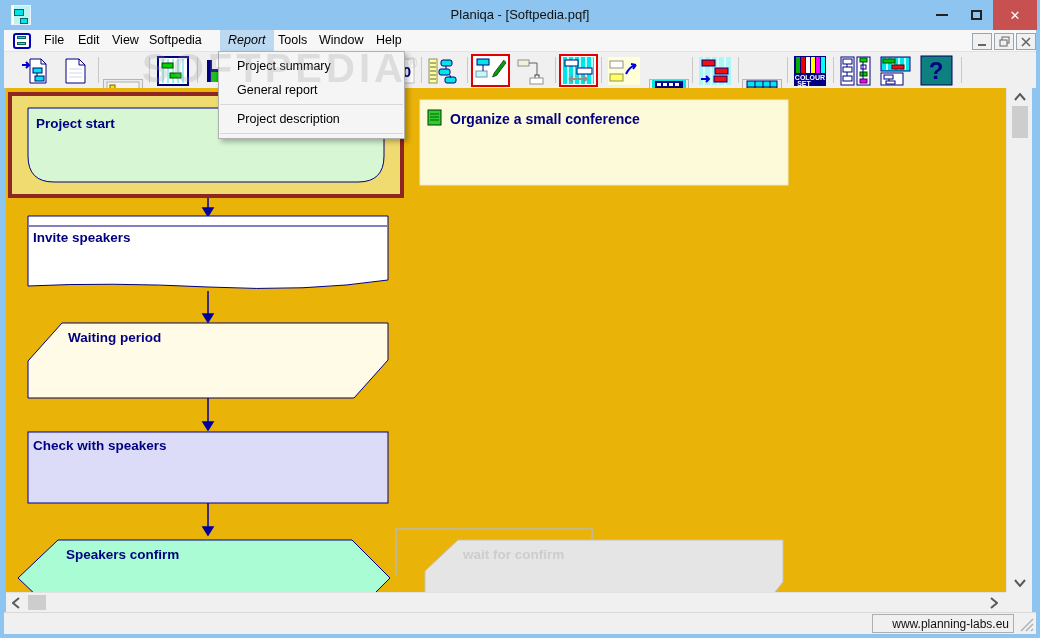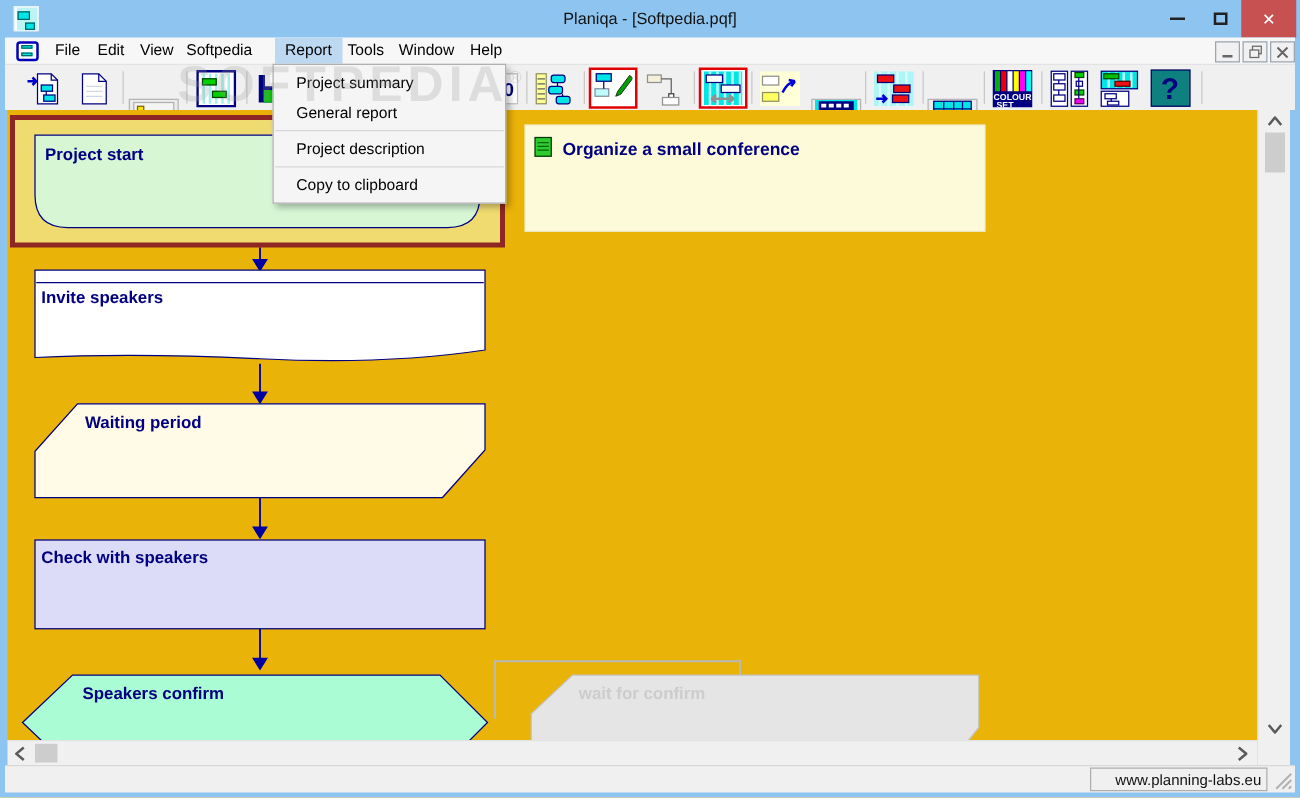--- a/index.html
+++ b/index.html
@@ -20,21 +20,21 @@
   .btn-close { left:993px; width:44px; background:#c75050; color:#fff; font-size:13px; }
   .glyph-min { width:12px; height:2px; background:#222; }
   .glyph-max { width:11px; height:10px; border:2px solid #222; }
 
   
   .menubar { position:absolute; left:4px; top:30px; width:1032px; height:22px; background:#f7f7f7; border-bottom:1px solid #e3e3e3; }
   .mdi-icon { position:absolute; left:9px; top:3px; width:18px; height:16px; border:2px solid #0000bb; border-radius:3px; background:#fff; }
   .mdi-icon i { position:absolute; left:2px; width:9px; height:3px; background:#00e5e5; border:1px solid #006666; display:block; }
   .mdi-icon i.t { top:1px; } .mdi-icon i.b { top:7px; }
   .menu-item { position:absolute; top:0; height:21px; line-height:21px; padding:0 8px; font-size:12.5px; color:#000; }
-  .menu-item.active { background:#bcd9f1; }
+  .menu-item.active { background:#bcd9f1;font-style:italic; }
   .mdi-ctl { position:absolute; top:3px; width:20px; height:17px; background:#f1f1f1; border:1px solid #99a5b1;
              display:flex; align-items:center; justify-content:center; }
 
   
   .toolbar { position:absolute; left:4px; top:52px; width:1032px; height:36px; background:#f0f0f0; }
   .tbtn { position:absolute; top:3px; width:36px; height:31px; display:flex; align-items:center; justify-content:center; background:#f0f0f0; }
   .tbtn.red { border:2px solid #e00000; background:#fff; }
   .tbtn.framed { border:1px solid #b5b5b5; background:#ececec;margin-top:24px; }
   .tsep { position:absolute; top:5px; width:1px; height:26px; background:#c8c8c8; }
 
@@ -462,18 +462,17 @@
         </g>
     </svg>
   </div>
 
   <div class="dropdown">
     <div class="dd-item">Project summary</div>
     <div class="dd-item">General report</div>
     <div class="dd-sep"></div>
     <div class="dd-item">Project description</div>
     <div class="dd-sep"></div>
-    <div class="dd-item">Copy to clipboard</div>
   </div>
 
   <div class="watermark"><span>SOFTPEDIA</span><sup>®</sup></div>
 
 </div>
 
 </body></html>

